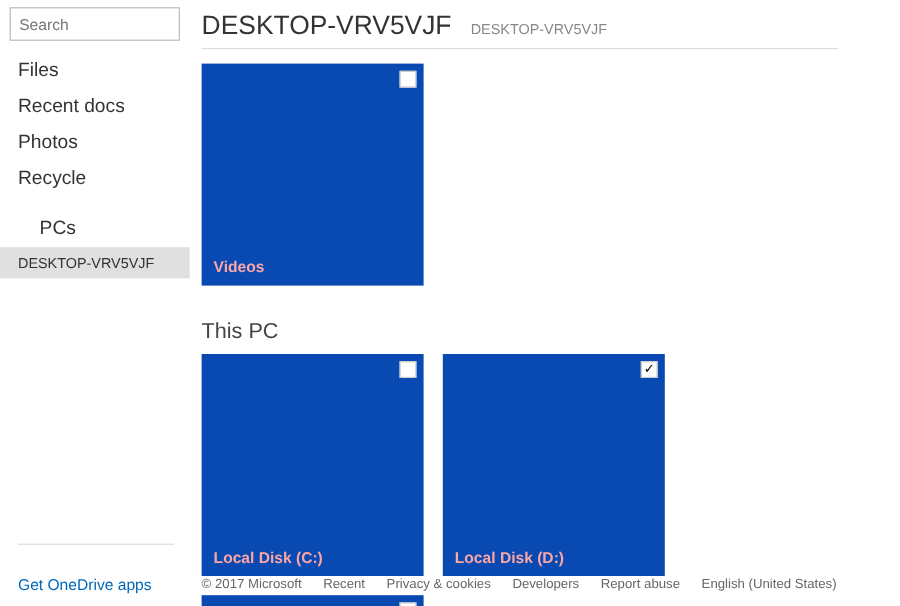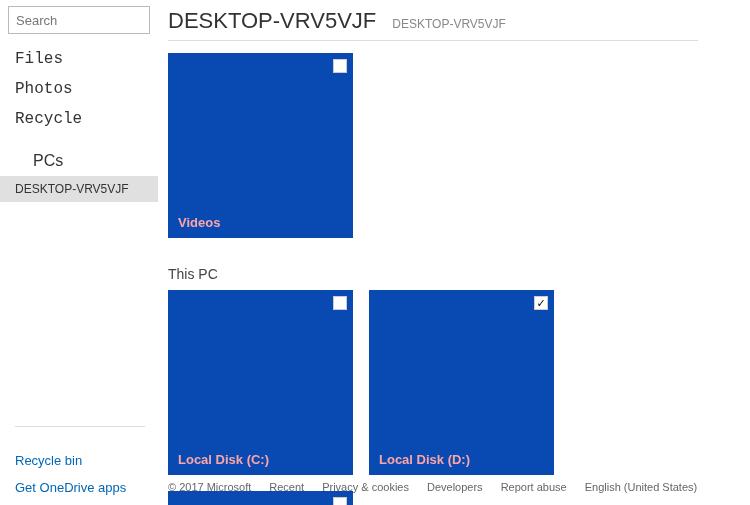--- a/index.html
+++ b/index.html
@@ -2,64 +2,64 @@
 <html><head>
 <meta charset="utf-8">
 <style>
   * { box-sizing: border-box; margin: 0; padding: 0; }
   html, body { width: 750px; height: 505px; font-family: "Segoe UI", Arial, sans-serif; overflow: hidden; background: #fff; }
   .app { display: flex; width: 702px; height: 505px; }
   .sidebar { width: 158px; height: 100%; display: flex; flex-direction: column; padding-top: 6px; }
   .search-wrap { padding: 0 8px 10px 8px; }
   .search-input { width: 100%; height: 28px; border: 1px solid #bbb; padding: 0 7px; font-size: 13px; color: #666; outline: none; }
   .search-input::placeholder { color: #777; }
-  .nav { display: flex; flex-direction: column; font-family: Liberation Mono, monospace; }
+  .nav { display: flex; flex-direction: column; }
   .nav-item { font-size: 16px; color: #333; padding: 6px 0 6px 15px; cursor: pointer; }
   .section-label { font-size: 16px; color: #333; padding: 18px 0 6px 33px; }
   .pc-item { font-size: 12px; color: #333; padding: 6px 0 6px 15px; background: #e0e0e0; cursor: pointer; }
   .sidebar-bottom { margin-top: auto; padding: 0 0 10px 15px; display: flex; flex-direction: column; gap: 12px; }
   .sidebar-bottom-line { border-top: 1px solid #ddd; margin-bottom: 14px; width: 130px; }
   .link { font-size: 13px; color: #0067b8; cursor: pointer; }
   .main { flex: 1; height: 100%; display: flex; flex-direction: column; padding-left: 10px; position: relative; }
   .header { display: flex; align-items: baseline; gap: 16px; padding: 8px 0 6px 0; }
   .header h1 { font-size: 22px; font-weight: 400; color: #333; }
   .header .sub { font-size: 12px; color: #888; }
   .header-divider { border-top: 1px solid #ddd; margin-bottom: 12px; margin-right: 4px; }
   .tiles-row { display: flex; gap: 16px; flex-wrap: wrap; }
   .tile { width: 185px; height: 185px; background: #094ab2; position: relative; cursor: pointer; }
   .tile .chk { position: absolute; top: 6px; right: 6px; width: 14px; height: 14px; }
   .tile .chk-box { width: 14px; height: 14px; background: #fff; border: 1px solid #ccc; display: flex; align-items: center; justify-content: center; }
   .tile .chk-box.checked::after { content: "✓"; font-size: 11px; color: #000; line-height: 1; }
   .tile .tile-label { position: absolute; left: 10px; bottom: 8px; color: #fca5a5; font-size: 13px; font-weight: 600; }
-  .section-title { font-size: 14px; color: #444; margin: 28px 0 8px 0; }
+  .section-title { font-size: 18px; color: #444; margin: 28px 0 8px 0; }
   .footer { position: absolute; bottom: 12px; left: 10px; right: 0; display: flex; align-items: center; gap: 18px; font-size: 11px; color: #666; }
   .footer .flink { color: #666; cursor: pointer; }
 </style>
 </head>
 <body>
 
 <div class="app">
 
   <aside class="sidebar">
     <div class="search-wrap">
       <input class="search-input" type="text" placeholder="Search" style="">
     </div>
 
     <nav class="nav">
       <div class="nav-item">Files</div>
+      <div class="nav-item">Recent docs</div>
       <div class="nav-item">Photos</div>
       <div class="nav-item">Recycle</div>
     </nav>
 
     <div class="section-label">PCs</div>
     <div class="pc-item">DESKTOP-VRV5VJF</div>
 
     <div class="sidebar-bottom">
       <div class="sidebar-bottom-line"></div>
-      <span class="link">Recycle bin</span>
       <span class="link">Get OneDrive apps</span>
     </div>
   </aside>
 
   <main class="main">
     <div class="header">
       <h1>DESKTOP-VRV5VJF</h1>
       <span class="sub">DESKTOP-VRV5VJF</span>
     </div>
     <div class="header-divider"></div>

